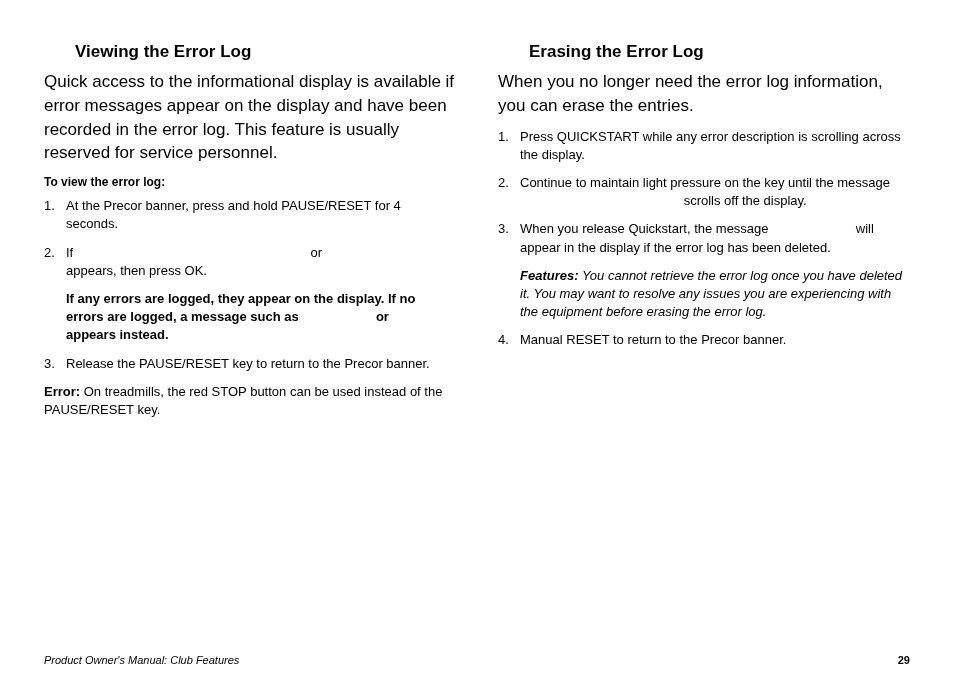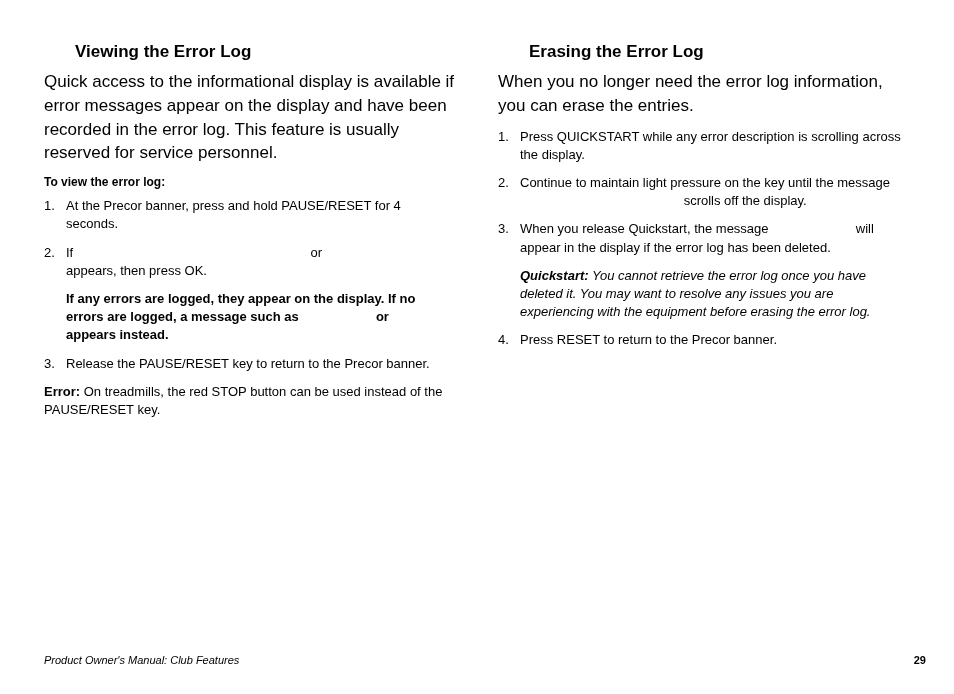--- a/index.html
+++ b/index.html
@@ -85,21 +85,21 @@
       font-style: italic;
     }
     .important-label {
       font-weight: bold;
       font-style: italic;
     }
     .footer {
       position: absolute;
       bottom: 28px;
       left: 44px;
-      right: 28px;
+      right: 44px;
       display: flex;
       justify-content: space-between;
       align-items: baseline;
     }
     .footer-left {
       font-size: 11px;
       font-style: italic;
       color: #000000;
     }
     .footer-right {
@@ -147,24 +147,24 @@
         <span>Continue to maintain light pressure on the key until the message</span>
         <span style="display:inline-block; width:0px;"></span><br>
         <span style="display:inline-block; width:160px;"></span>
         <span>scrolls off the display.</span>
       </li>
       <li>
         <span>When you release Quickstart, the message</span>
         <span style="display:inline-block; width:80px;"></span>
         <span>will appear in the display if the error log has been deleted.</span>
         <div class="important-block">
-          <span class="important-label">Quickstart:</span><span> You cannot retrieve the error log once you have deleted it. You may want to resolve any issues you are experiencing with the equipment before erasing the error log.</span>
+          <span class="important-label">Features:</span><span> You cannot retrieve the error log once you have deleted it. You may want to resolve any issues you are experiencing with the equipment before erasing the error log.</span>
         </div>
       </li>
-      <li>Press RESET to return to the Precor banner.</li>
+      <li>Manual RESET to return to the Precor banner.</li>
     </ol>
   </div>
 
 </div>
 
 <div class="footer">
   <span class="footer-left">Product Owner's Manual: Club Features</span>
   <span class="footer-right">29</span>
 </div>
 

